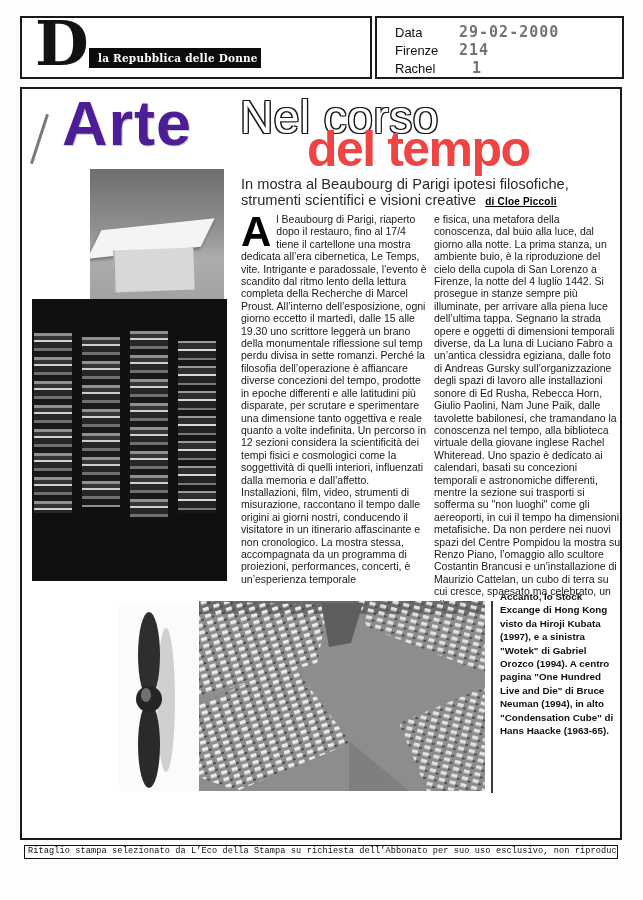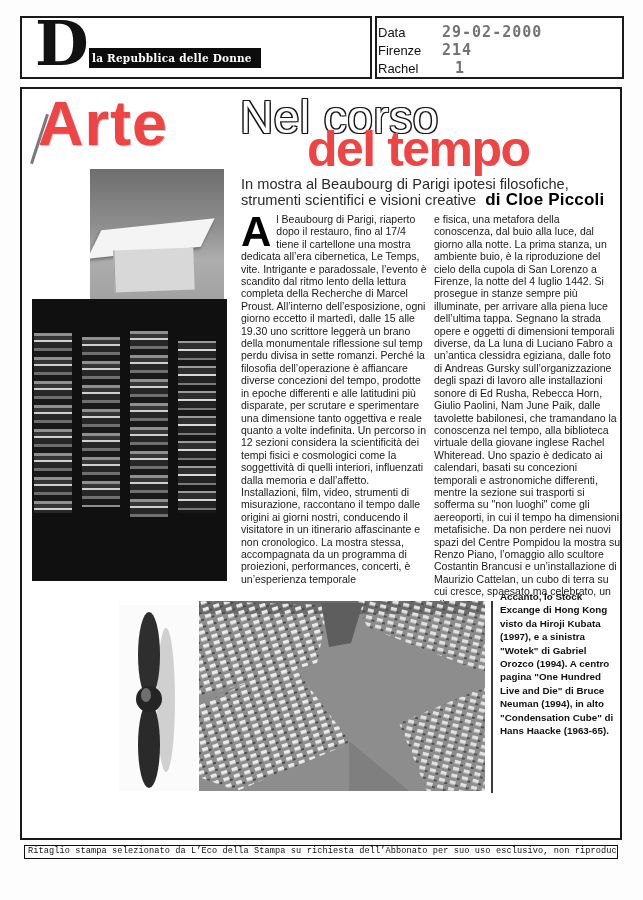--- a/index.html
+++ b/index.html
@@ -14,64 +14,64 @@
     border:2px solid #1a1a1a; background:#fff;
   }
   .pub-initial {
     position:absolute; left:13px; top:-7px;
     font-family:"DejaVu Serif", serif; font-weight:bold;
     font-size:62px; line-height:66px; color:#121212;
   }
   .pub-bar {
     position:absolute; left:67px; bottom:9px; width:172px; height:20px;
     background:#0c0c0c; color:#fff; font-family:"DejaVu Serif", serif;
-    font-weight:bold; font-size:10.5px; line-height:20px; padding-left:3px;
+    font-weight:bold; font-size:10.5px; line-height:20px; padding-left:9px;
     letter-spacing:0.2px; white-space:nowrap;
   }
   .meta-box {
     position:absolute; left:375px; top:16px; width:249px; height:63px;
-    border:2px solid #1a1a1a; background:#fff; padding:5px 0 0 1px;
+    border:2px solid #1a1a1a; background:#fff; padding:5px 0 0 18px;
   }
   .meta-row { display:flex; height:18px; align-items:center; }
   .meta-label { width:64px; font-size:13px; color:#111; }
   .meta-value {
     font-family:"DejaVu Sans Mono", monospace; font-size:15px;
     font-weight:600; color:#737373; letter-spacing:1px;
   }
   .meta-row:last-child .meta-value { padding-left:13px; }
   
   .frame {
     position:absolute; left:20px; top:87px; width:602px; height:753px;
     border:2px solid #1a1a1a; background:#fff;
   }
   .section-mark {
     position:absolute; left:16px; top:24px; width:3px; height:52px;
     background:#7a7a7a; transform:rotate(18deg);
   }
   .section-logotype {
-    position:absolute; left:16px; top:-2px; font-size:63px; line-height:72px;
-    font-weight:bold; letter-spacing:1px; color:#ef4444;
+    position:absolute; left:40px; top:-2px; font-size:63px; line-height:72px;
+    font-weight:bold; letter-spacing:1px; color:#4c1d95;
     text-shadow:1px 1px 0 #c9c9c9;
   }
   .headline-light {
     position:absolute; left:218px; top:-3px; font-size:46px; line-height:46px;
     color:#fff; letter-spacing:0.5px;
     text-shadow:-1.2px -1.2px 0 #161616, 1.2px -1.2px 0 #161616,
                 -1.2px 1.2px 0 #161616, 1.2px 1.2px 0 #161616;
     margin-top:8px;
   }
   .headline-bold {
     position:absolute; left:277px; top:36px; font-size:50px; line-height:49px;
     font-weight:bold; letter-spacing:-1.5px; color:#ef4444;margin-left:8px;
   }
   .standfirst {
     position:absolute; left:219px; top:87px; width:368px;
     font-size:14.6px; line-height:16.4px; color:#2a2a2a;
   }
-  .byline { font-size:17px; font-weight:bold; color:#000; margin-left:5px; letter-spacing:0.2px; }
+  .byline { font-size:10px; font-weight:bold; color:#000; margin-left:5px; letter-spacing:0.2px;text-decoration:underline; }
   
   .article-cols {
     position:absolute; left:219px; top:124px; width:380px;
     display:flex; gap:6px;
   }
   .col { width:187px; font-size:10.5px; line-height:12.4px; color:#191919; }
   .drop-cap {
     float:left; font-size:42px; line-height:35px; font-weight:800;
     margin:1px 5px 0 0; color:#000;
   }

